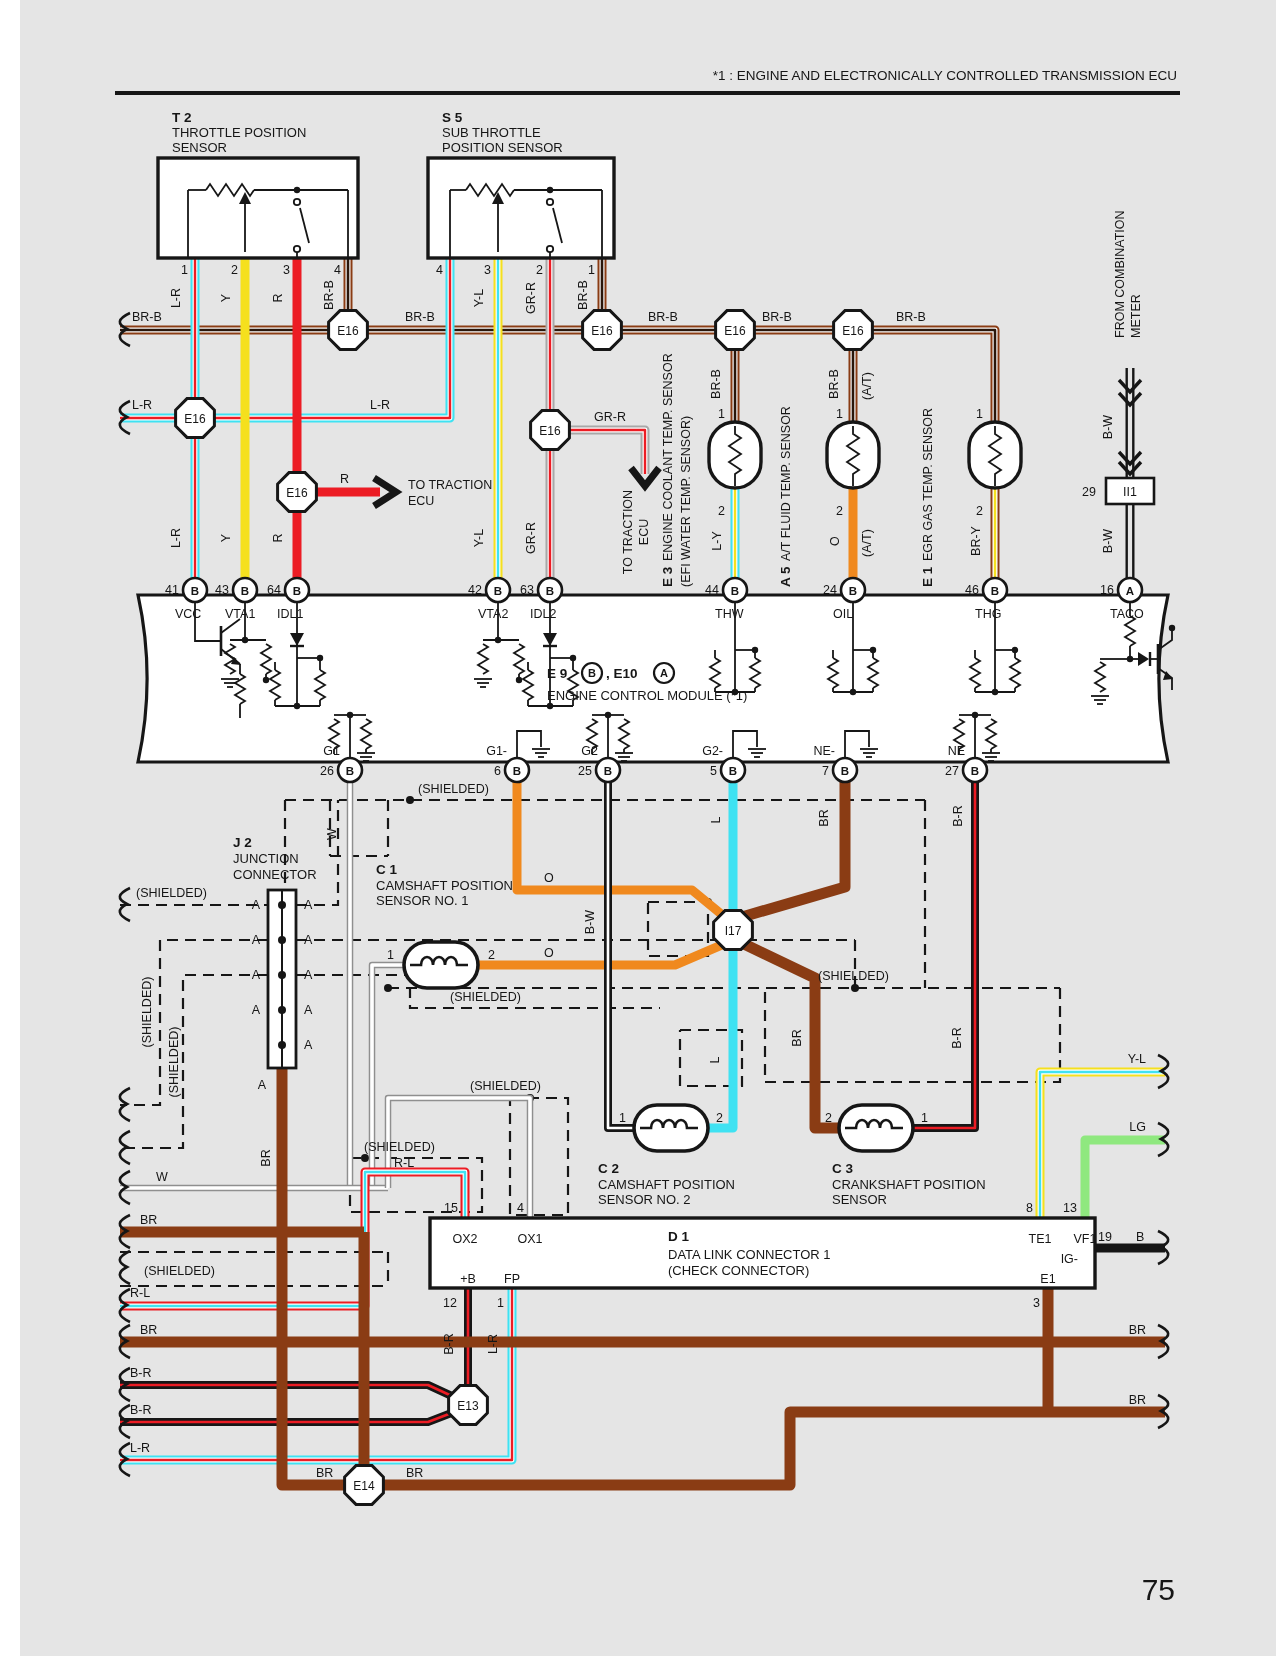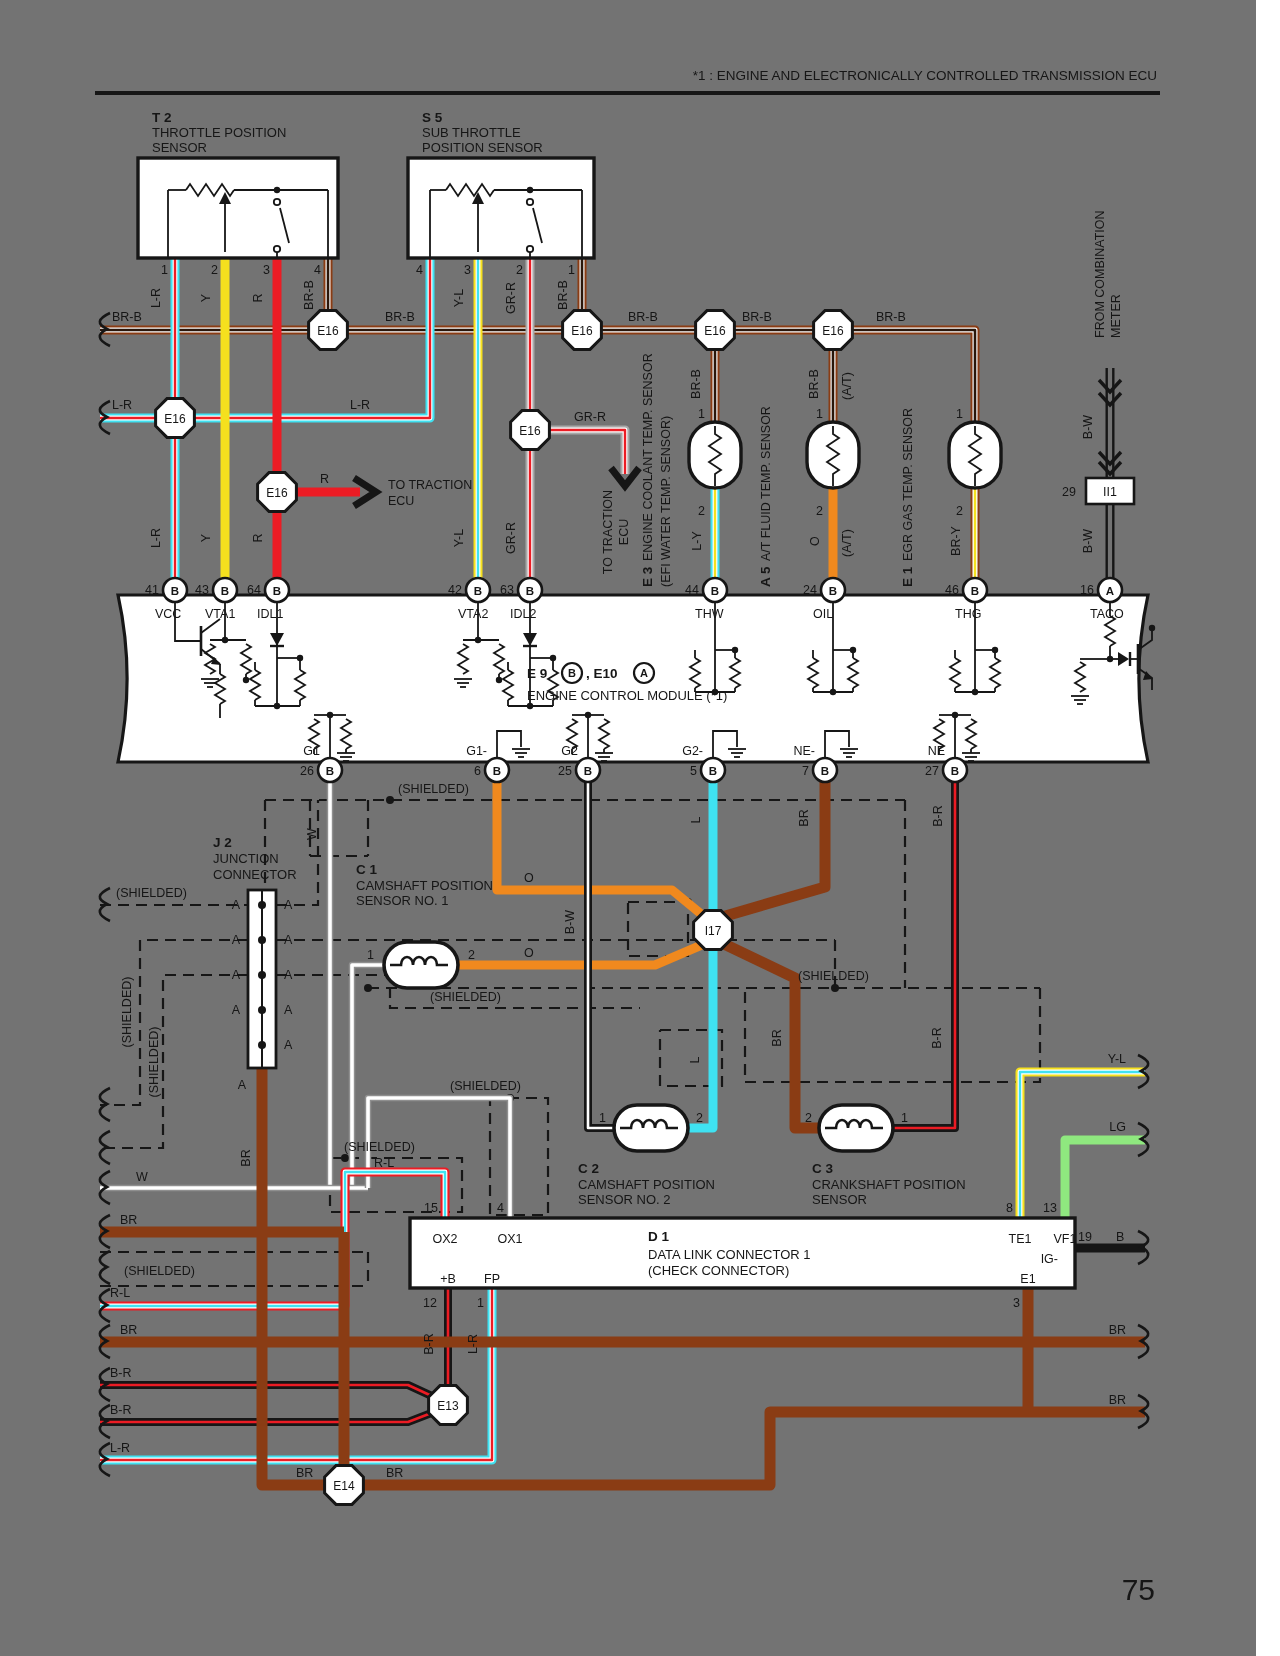--- a/index.html
+++ b/index.html
@@ -1,16 +1,16 @@
 <!DOCTYPE html>
 <html><head>
 <meta charset="utf-8">
 <style>
   html,body{margin:0;padding:0;background:#fff;}
-  .page{position:relative;width:1256px;height:1656px;background:#737373;overflow:hidden;}
+  .page{position:relative;width:1256px;height:1656px;background:#e5e5e5;overflow:hidden;margin-left:20px;}
   svg text{font-family:"Liberation Sans",sans-serif;fill:#161616;}
 </style>
 </head>
 <body>
 
 <div class="page">
 <svg id="d" width="1280" height="1656" viewBox="0 0 1280 1656">
 
   <text x="1157" y="80" font-size="13.5" text-anchor="end">*1  : ENGINE AND ELECTRONICALLY CONTROLLED TRANSMISSION ECU</text>
   <line x1="95" y1="93" x2="1160" y2="93" stroke="#161616" stroke-width="4"></line>

